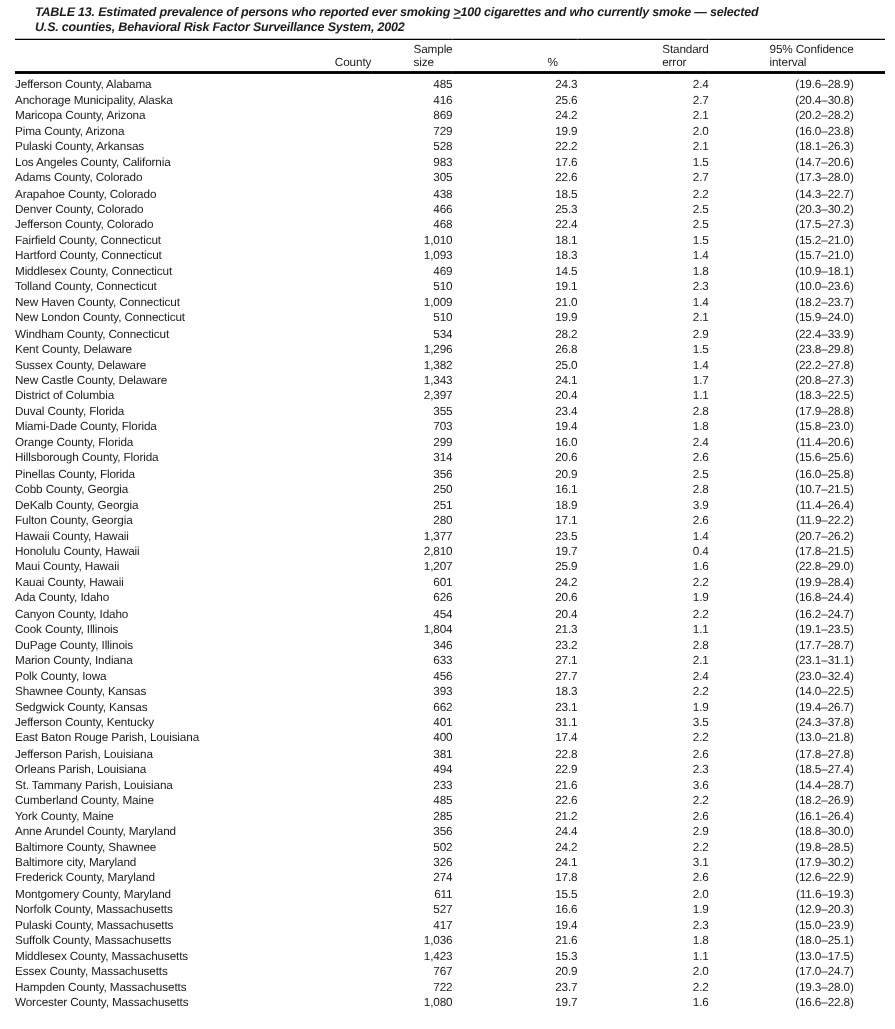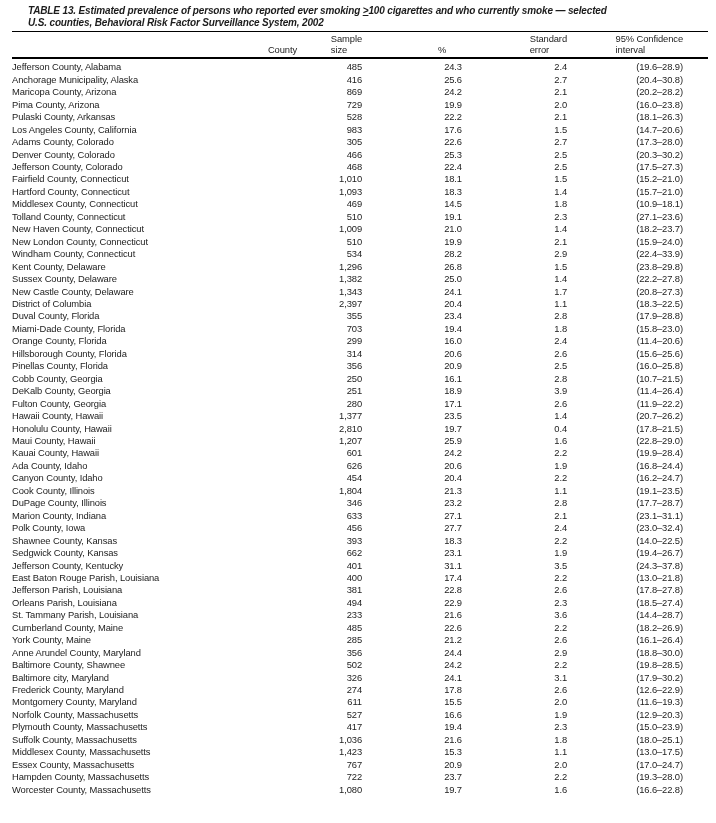--- a/index.html
+++ b/index.html
@@ -142,20 +142,27 @@
     <td class="num ci">(14.7–20.6)</td>
   </tr>
         <tr>
     <td class="county">Adams County, Colorado</td>
     <td class="num">305</td>
     <td class="num">22.6</td>
     <td class="num">2.7</td>
     <td class="num ci">(17.3–28.0)</td>
   </tr>
         <tr>
+    <td class="county">Arapahoe County, Colorado</td>
+    <td class="num">438</td>
+    <td class="num">18.5</td>
+    <td class="num">2.2</td>
+    <td class="num ci">(14.3–22.7)</td>
+  </tr>
+        <tr>
     <td class="county">Denver County, Colorado</td>
     <td class="num">466</td>
     <td class="num">25.3</td>
     <td class="num">2.5</td>
     <td class="num ci">(20.3–30.2)</td>
   </tr>
         <tr>
     <td class="county">Jefferson County, Colorado</td>
     <td class="num">468</td>
     <td class="num">22.4</td>
@@ -181,21 +188,21 @@
     <td class="num">469</td>
     <td class="num">14.5</td>
     <td class="num">1.8</td>
     <td class="num ci">(10.9–18.1)</td>
   </tr>
         <tr>
     <td class="county">Tolland County, Connecticut</td>
     <td class="num">510</td>
     <td class="num">19.1</td>
     <td class="num">2.3</td>
-    <td class="num ci">(27.1–23.6)</td>
+    <td class="num ci">(10.0–23.6)</td>
   </tr>
         <tr>
     <td class="county">New Haven County, Connecticut</td>
     <td class="num">1,009</td>
     <td class="num">21.0</td>
     <td class="num">1.4</td>
     <td class="num ci">(18.2–23.7)</td>
   </tr>
         <tr>
     <td class="county">New London County, Connecticut</td>
@@ -464,21 +471,21 @@
     <td class="num ci">(11.6–19.3)</td>
   </tr>
         <tr>
     <td class="county">Norfolk County, Massachusetts</td>
     <td class="num">527</td>
     <td class="num">16.6</td>
     <td class="num">1.9</td>
     <td class="num ci">(12.9–20.3)</td>
   </tr>
         <tr>
-    <td class="county">Plymouth County, Massachusetts</td>
+    <td class="county">Pulaski County, Massachusetts</td>
     <td class="num">417</td>
     <td class="num">19.4</td>
     <td class="num">2.3</td>
     <td class="num ci">(15.0–23.9)</td>
   </tr>
         <tr>
     <td class="county">Suffolk County, Massachusetts</td>
     <td class="num">1,036</td>
     <td class="num">21.6</td>
     <td class="num">1.8</td>

